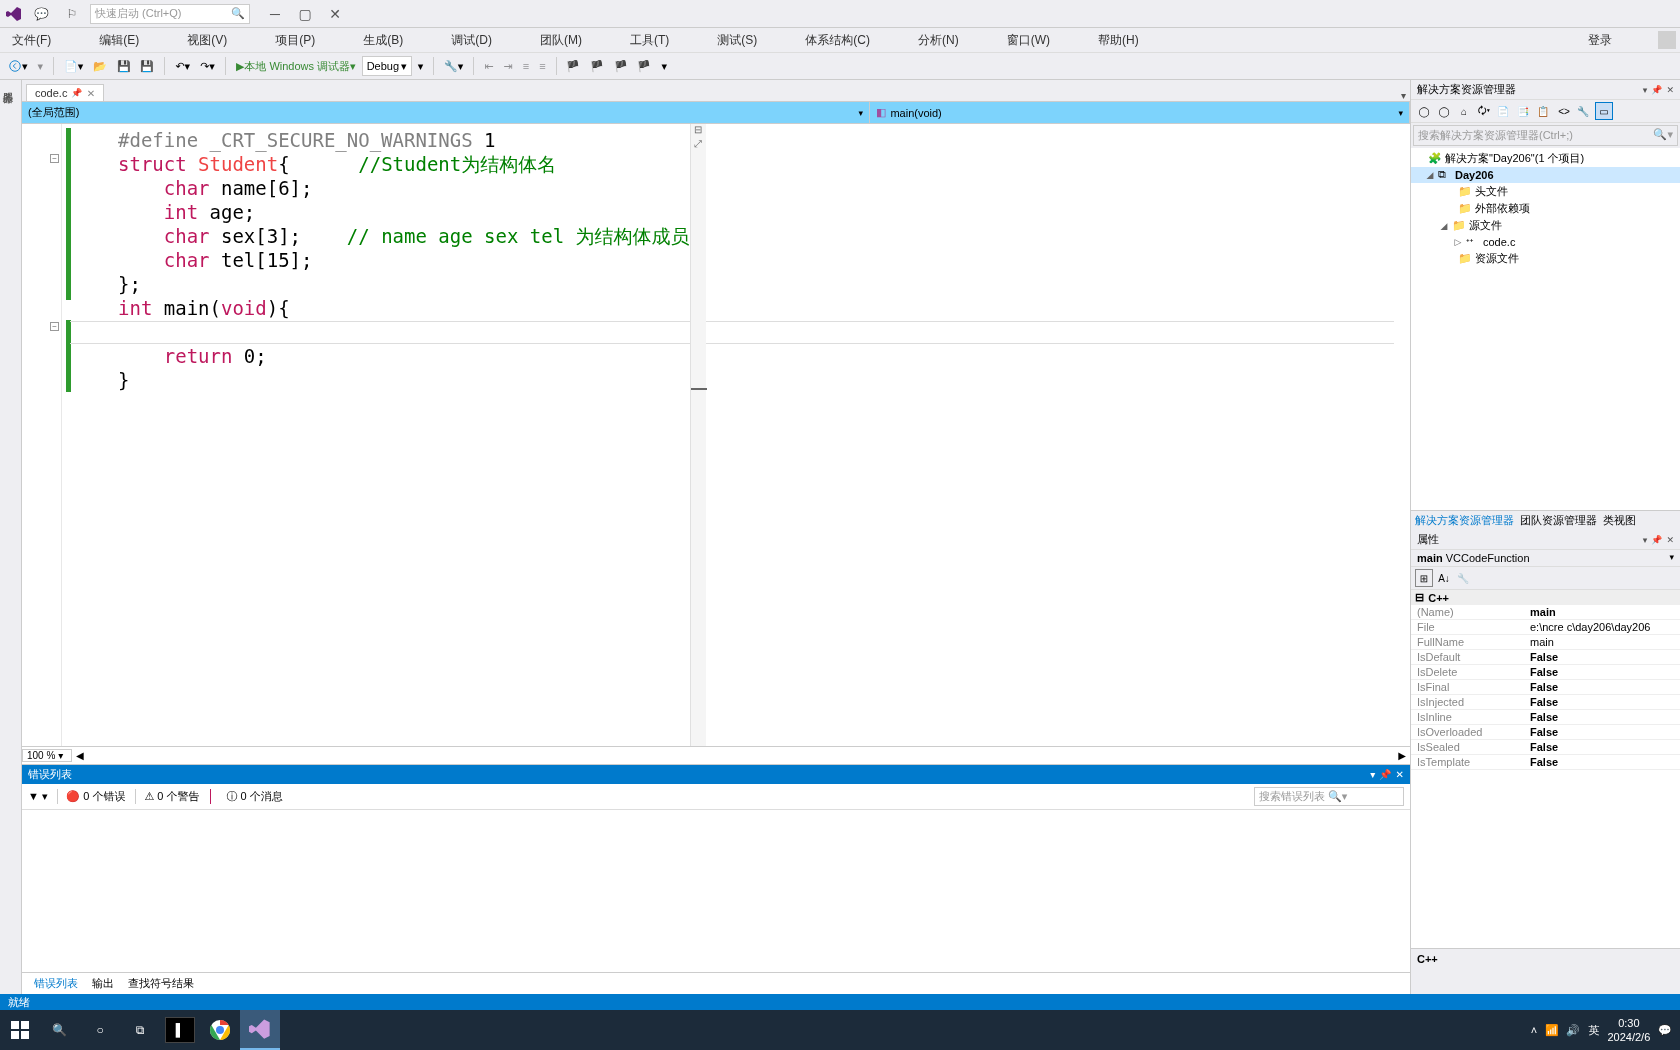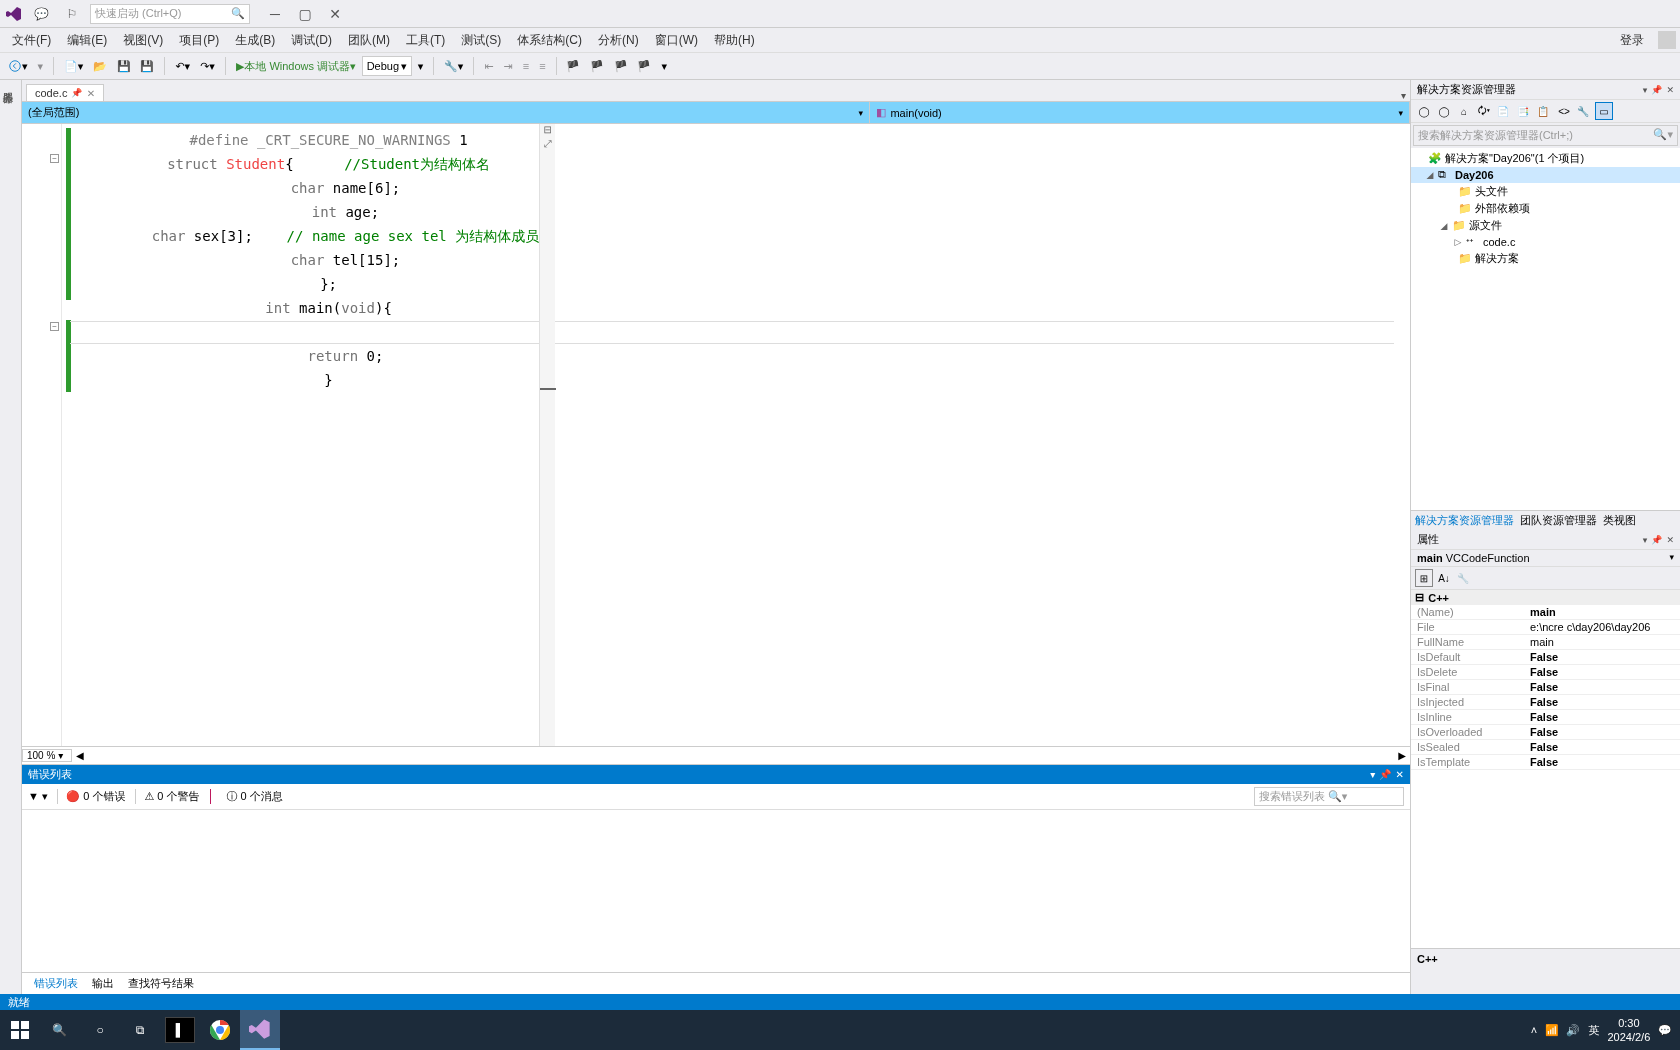--- a/index.html
+++ b/index.html
@@ -6,21 +6,21 @@
 body { font-family: "Microsoft YaHei", "Segoe UI", sans-serif; font-size: 12px; background: #eee; overflow: hidden; width: 1680px; height: 1050px; }
 .titlebar { height: 28px; background: #eeeef2; display: flex; align-items: center; padding: 0 6px; border-bottom: 1px solid #ccc; }
 .titlebar .vs-logo { width: 16px; height: 16px; margin-right: 8px; }
 .titlebar .title { color: #555; font-size: 12px; flex: 1; }
 .titlebar .right-icons { display: flex; align-items: center; gap: 6px; }
 .titlebar .icon-btn { width: 24px; height: 20px; display: flex; align-items: center; justify-content: center; cursor: pointer; color:#555;}
 .titlebar .search-box { border: 1px solid #ccc; background: #fff; height: 20px; width: 160px; display: flex; align-items: center; padding: 0 4px; color: #999; font-size: 11px; }
 .titlebar .search-box .magnify { margin-left: auto; }
 .titlebar .wincontrols { display: flex; margin-left: 10px; }
 .titlebar .wincontrols div { width: 30px; height: 28px; display:flex; align-items:center; justify-content:center; font-size:14px; color:#555;}
-.menubar { height: 24px; background: #eeeef2; display: flex; align-items: center; padding: 0 4px; }
+.menubar { height: 24px; background: #eeeef2; display: flex; align-items: center; padding: 0 4px; gap: 32px; }
 .menubar .menu-item { padding: 0 8px; color: #333; font-size: 12px; cursor: pointer; }
 .menubar .login { margin-left: auto; padding: 0 10px; color:#333; }
 .menubar .avatar { width: 18px; height: 18px; background: #d0d0d0; margin-left:4px; }
 .toolbar { height: 28px; background: #eeeef2; display: flex; align-items: center; padding: 0 4px; border-top: 1px solid #ddd; border-bottom: 1px solid #ccc; gap:2px;}
 .toolbar .tb-btn { padding: 0 4px; height: 22px; display: flex; align-items: center; justify-content: center; cursor: pointer; font-size:11px; }
 .toolbar .tb-sep { width: 1px; height: 18px; background: #ccc; margin: 0 4px; }
 .toolbar .debug-combo { border: 1px solid #ccc; background: #fff; padding: 0 4px; height: 20px; display:flex; align-items:center; min-width:50px; font-size:11px;}
 .toolbar svg { width:14px; height:14px; }
 .main-area { display: flex; height: calc(1050px - 28px - 24px - 28px - 16px - 40px); }
 .left-tab { width: 22px; background: #eeeef2; border-right: 1px solid #ccc; writing-mode: vertical-lr; padding-top: 4px; font-size: 11px; color: #555; }
@@ -28,22 +28,22 @@
 .editor-tabs { height: 22px; background: #eeeef2; display: flex; align-items: flex-end; border-bottom: 1px solid #ccc; }
 .editor-tab { background: #fff; border: 1px solid #ccc; border-bottom: none; padding: 2px 8px; font-size: 11px; color:#333; display:flex; align-items:center; gap:4px; margin-left:4px;}
 .editor-tab .close-x { font-size: 10px; color: #888; }
 .nav-bar { height: 22px; background: #7dd3fc; border-bottom: 1px solid #ccc; display: flex; }
 .nav-bar .nav-combo { flex: 1; border-right: 1px solid #ccc; padding: 2px 6px; font-size: 11px; display:flex; align-items:center; }
 .nav-bar .nav-combo.small { flex: 0 0 540px; }
 .code-editor { flex: 1; background: #fff; position: relative; overflow: hidden; display:flex; }
 .code-gutter { width: 40px; border-right: 1px solid #e8e8e8; position:relative; }
 .code-gutter .outline-minus { position:absolute; left:28px; width:9px; height:9px; border:1px solid #999; font-size:8px; line-height:7px; text-align:center; color:#666; }
 .green-bar { position: absolute; left: 44px; top: 4px; width: 5px; background: #2e9b2e; }
-.code-lines { font-family: Consolas, monospace; font-size: 14px; line-height: 24px; padding: 4px 0 4px 56px; white-space: pre; text-align: center; }
-.kw { color: #737373; }
+.code-lines { font-family: Consolas, monospace; font-size: 19px; line-height: 24px; padding: 4px 0 4px 56px; white-space: pre; }
+.kw { color: #be185d; }
 .type { color: #ef4444; }
 .comment { color: #008000; }
 .pp { color: #808080; }
 .current-line { position: absolute; left: 48px; right: 16px; height: 23px; border: 1px solid #ddd; border-left:none; border-right:none; }
 .right-gutter { width:16px; background:#f5f5f5; border-left:1px solid #e0e0e0; position:relative;}
 .right-gutter .expand-icn{ position:absolute; top:0; font-size:10px; width:100%; text-align:center; color:#666;}
 .right-gutter .dash{ position:absolute; top:264px; width:16px; height:2px; background:#666;}
 .zoom-bar { height: 18px; background: #fff; border-top: 1px solid #ccc; display: flex; align-items: center; }
 .zoom-combo { border: 1px solid #ccc; padding: 0 4px; font-size: 10px; width: 50px; }
 .error-list { background: #fff; border-top: 1px solid #ccc; display: flex; flex-direction: column; flex:0 0 230px; }
@@ -284,21 +284,21 @@
           <span>源文件</span>
         </div>
       <div class="node" style="padding-left:42px">
           <span class="exp">▷</span>
           <span class="icn">⁺⁺</span>
           <span>code.c</span>
         </div>
       <div class="node" style="padding-left:34px">
           <span class="exp"></span>
           <span class="icn" style="color:#d49b00">📁</span>
-          <span>解决方案</span>
+          <span>资源文件</span>
         </div>
     </div>
     <div class="panel-bottom-tabs">
       <span class="ptab active">解决方案资源管理器</span>
       <span class="ptab">团队资源管理器</span>
       <span class="ptab">类视图</span>
     </div>
 
     <div class="panel-title">
       <span>属性</span>

